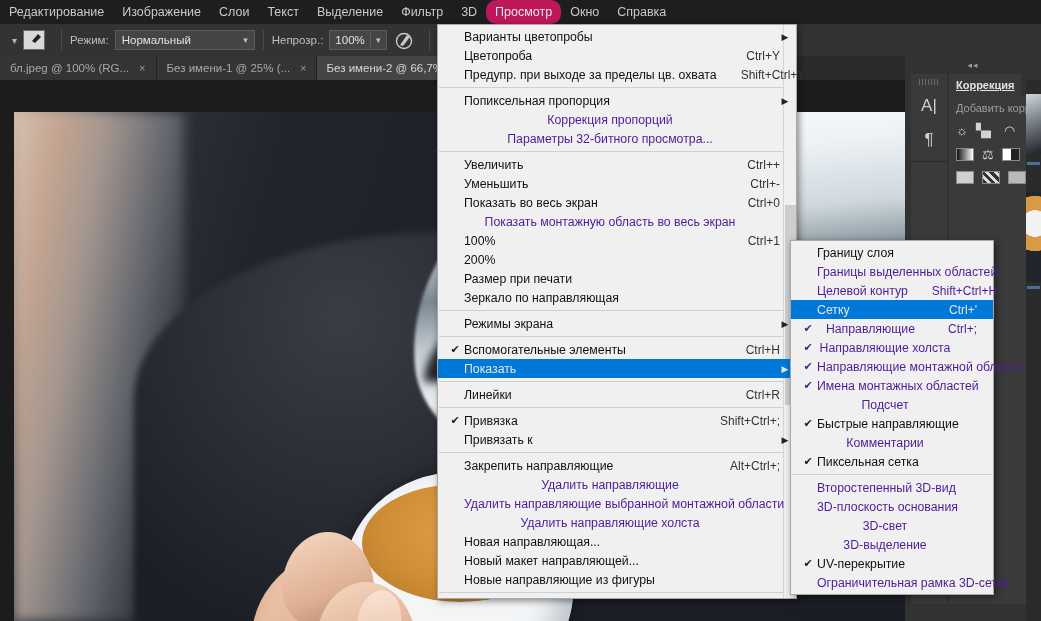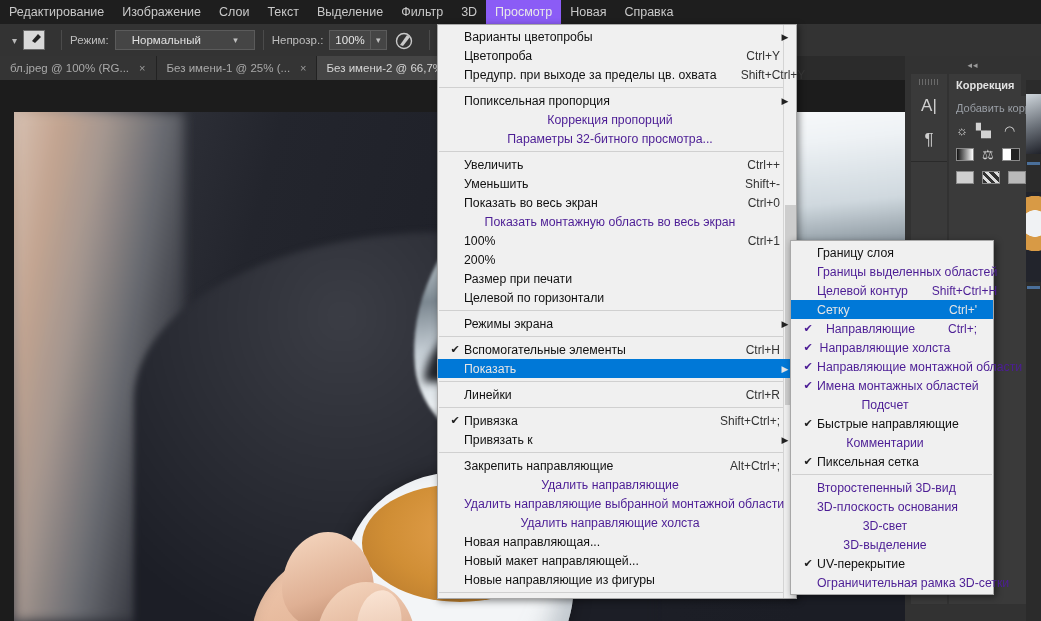--- a/index.html
+++ b/index.html
@@ -5,34 +5,34 @@
   * { box-sizing: border-box; margin:0; padding:0; }
   html,body { width:1041px; height:621px; overflow:hidden; background:#323232;
     font-family:"Liberation Sans", sans-serif; }
   #app { position:relative; width:1041px; height:621px; overflow:hidden; }
 
   
   .menubar { position:absolute; left:0; top:0; width:1041px; height:24px;
     background:#1e1e1e; display:flex; align-items:center; padding-left:0px;text-align:right; }
   .menubar .mi { color:#c9c9c9; font-size:12.5px; padding:4px 9px; line-height:16px;
     white-space:nowrap; }
-  .menubar .mi.active { background:#8b5cf6; color:#e8e8e8; }
+  .menubar .mi.active { background:#be185d; color:#e8e8e8;border-radius:10px; }
 
   
   .optbar { position:absolute; left:0; top:24px; width:1041px; height:32px;
     background:#333333; display:flex; align-items:center; }
   .optbar .chev { color:#b8b8b8; font-size:10px; margin:0 6px 0 12px; }
   .optbar .brushpreset { width:22px; height:20px; background:#d8d8d8;
     display:flex; align-items:center; justify-content:center; margin-right:8px;
     border:1px solid #6a6a6a; }
   .optbar .sep { width:1px; height:20px; background:#4b4b4b; margin:0 8px; }
   .optbar .lbl { color:#bdbdbd; font-size:11.5px; margin-right:6px; white-space:nowrap;}
   .optbar .combo { height:20px; background:#454545; border:1px solid #5b5b5b;
     color:#e0e0e0; font-size:11.5px; display:flex; align-items:center;
-    padding:0 16px; min-width:128px; justify-content:space-between; }
+    padding:0 6px; min-width:128px; justify-content:space-between; }
   .optbar .combo .cv { padding-right:8px; }
   .optbar .combo .cd { font-size:9px; color:#c0c0c0; }
   .optbar .numbox { height:20px; background:#454545; border:1px solid #5b5b5b;
     color:#e6e6e6; font-size:11.5px; display:flex; align-items:center;
     padding:0 5px; }
   .optbar .spin { height:20px; width:16px; background:#454545; border:1px solid #5b5b5b;
     border-left:none; color:#c0c0c0; font-size:9px; display:flex;
     align-items:center; justify-content:center; }
   .optbar .airbrush { width:22px; height:22px; margin:0 6px; display:flex;
     align-items:center; justify-content:center; }
@@ -106,21 +106,21 @@
     background:#3a3a3a; }
   .strip-grip { width:20px; height:6px; margin:5px auto 4px;
     background:repeating-linear-gradient(90deg,#6a6a6a 0 1px,transparent 1px 3px); }
   .strip-ic { width:36px; height:34px; display:flex; align-items:center;
     justify-content:center; color:#cfcfcf; font-size:17px; }
   .strip-div { height:1px; background:#2a2a2a; margin:4px 0; }
   .panel { position:absolute; left:44px; top:18px; width:92px; height:530px;
     background:#3a3a3a; }
   .panel-tabs { height:22px; display:flex; background:#323232; }
   .panel-tab { padding:0 7px; display:flex; align-items:center; font-size:11px;
-    color:#e2e2e2; background:#3a3a3a; font-weight:bold; }
+    color:#e2e2e2; background:#3a3a3a; font-weight:bold;text-decoration:underline; }
   .panel-body { padding:6px 7px; }
   .panel-hint { color:#9a9fa6; font-size:11px; white-space:nowrap; overflow:hidden; }
   .adjrow { display:flex; gap:8px; margin-top:9px; align-items:center; }
   .adjrow .ic { color:#d2d2d2; font-size:13px; }
   .swatch { width:18px; height:13px; border:1px solid #8a8a8a; }
 
   
   .sliver { position:absolute; left:1026px; top:80px; width:15px; height:541px;
     background:#2b2b2b; overflow:hidden; }
   .sliver .thumb { position:absolute; left:0; top:14px; width:15px; height:60px;
@@ -157,21 +157,21 @@
 
 <div class="menubar" id="menubar">
       <div class="mi">Редактирование</div>
       <div class="mi">Изображение</div>
       <div class="mi">Слои</div>
       <div class="mi">Текст</div>
       <div class="mi">Выделение</div>
       <div class="mi">Фильтр</div>
       <div class="mi">3D</div>
       <div class="mi active">Просмотр</div>
-      <div class="mi">Новая</div>
+      <div class="mi">Окно</div>
       <div class="mi">Справка</div>
     </div>
 
 <div class="optbar">
   <span class="chev">▾</span>
   <span class="brushpreset">
     <svg width="16" height="14" viewBox="0 0 16 14">
           <path d="M2 12 L7 7 L9 9 L4 14 Z" fill="#d8d8d8"></path>
           <path d="M6 8 L12 1 L15 4 L9 10 Z" fill="#222"></path>
         </svg>
@@ -314,21 +314,21 @@
       <div class="sepline"></div>
       <div class="row">
         <span class="chk"></span>
         <span class="lab">Увеличить</span>
         <span class="acc">Ctrl++</span>
         <span class="arrow"></span>
       </div>
       <div class="row">
         <span class="chk"></span>
         <span class="lab">Уменьшить</span>
-        <span class="acc">Shift+-</span>
+        <span class="acc">Ctrl+-</span>
         <span class="arrow"></span>
       </div>
       <div class="row">
         <span class="chk"></span>
         <span class="lab">Показать во весь экран</span>
         <span class="acc">Ctrl+0</span>
         <span class="arrow"></span>
       </div>
       <div class="row dis">
         <span class="chk"></span>
@@ -349,21 +349,21 @@
         <span class="arrow"></span>
       </div>
       <div class="row">
         <span class="chk"></span>
         <span class="lab">Размер при печати</span>
         <span class="acc"></span>
         <span class="arrow"></span>
       </div>
       <div class="row">
         <span class="chk"></span>
-        <span class="lab">Целевой по горизонтали</span>
+        <span class="lab">Зеркало по направляющая</span>
         <span class="acc"></span>
         <span class="arrow"></span>
       </div>
       <div class="sepline"></div>
       <div class="row">
         <span class="chk"></span>
         <span class="lab">Режимы экрана</span>
         <span class="acc"></span>
         <span class="arrow">▶</span>
       </div>

